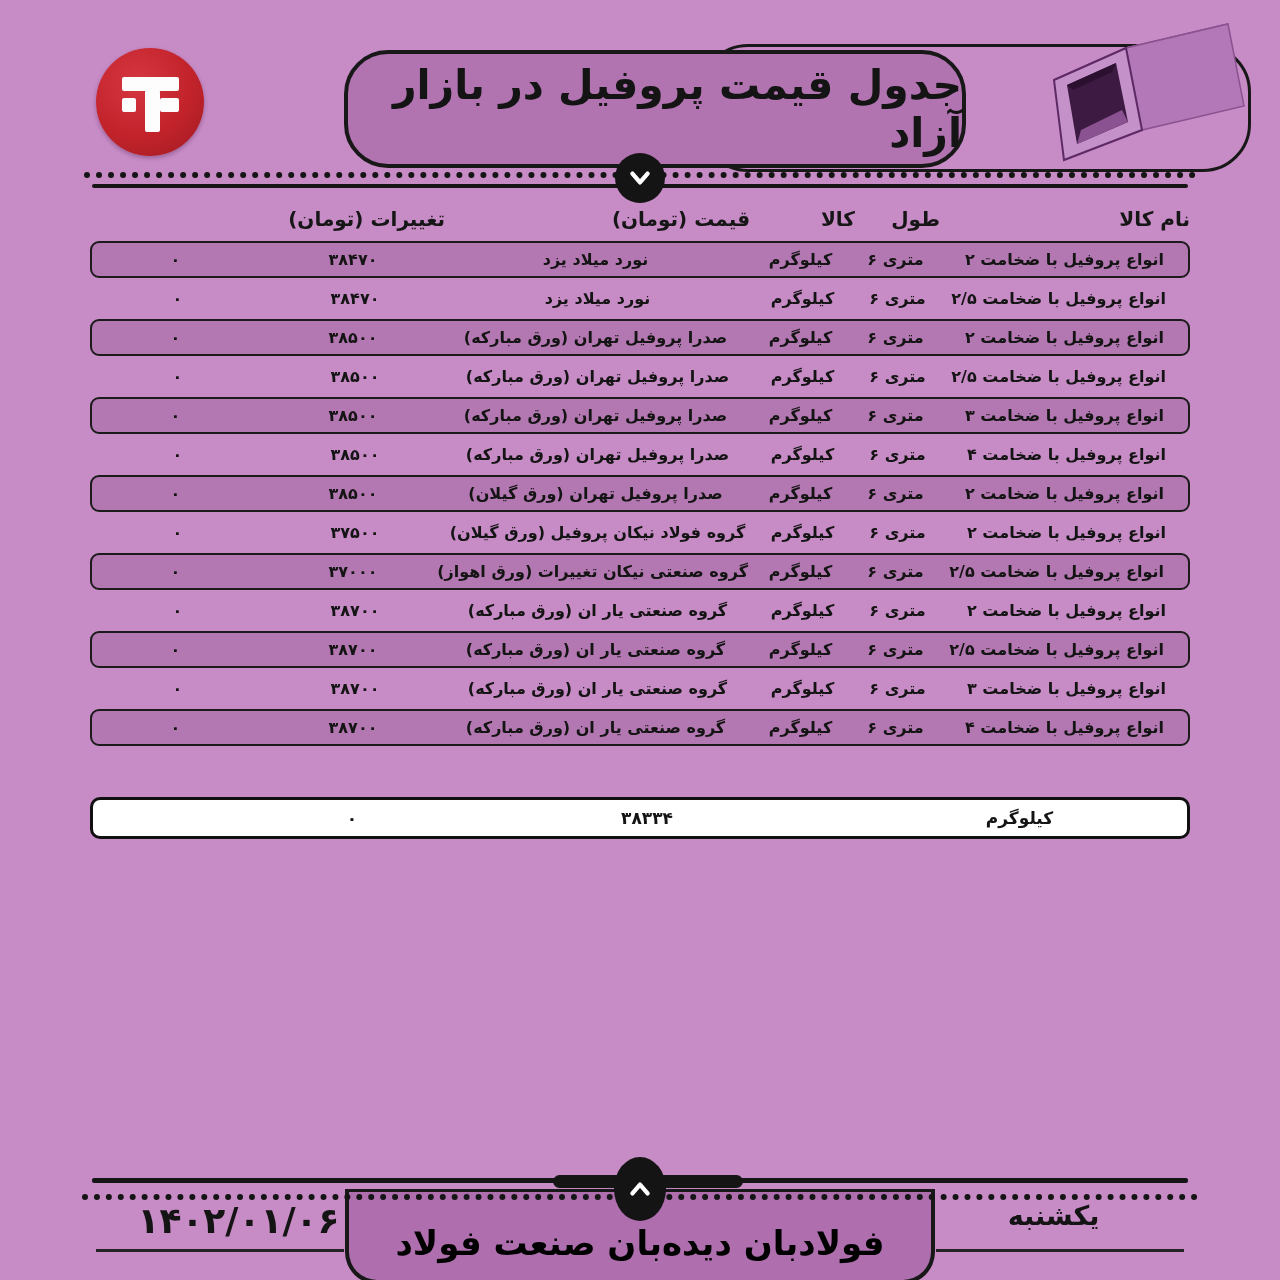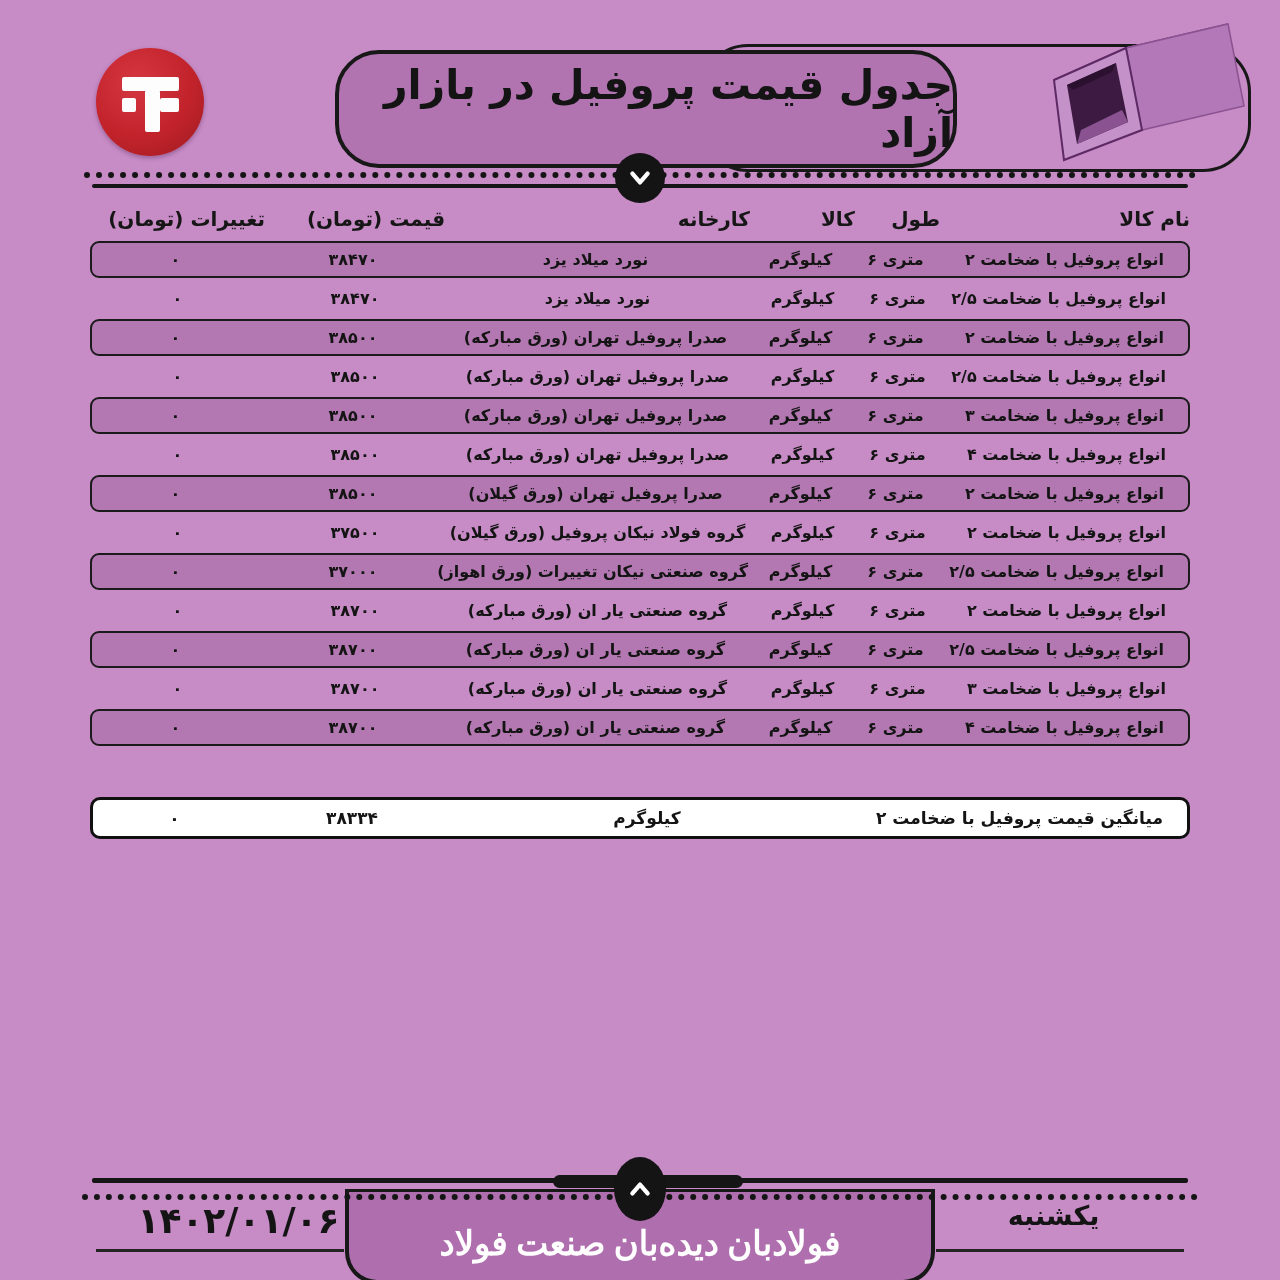--- a/index.html
+++ b/index.html
@@ -19,21 +19,21 @@
   .g-top{left:24%;top:27%;width:53%;height:13%;}
   .g-dot{left:24%;top:46%;width:13%;height:13%;}
   .g-vert{left:45.5%;top:39%;width:13.5%;height:39%;}
   .g-mid{left:59%;top:46%;width:18%;height:13%;}
 
   .title-outline{
     position:absolute;left:700px;top:44px;width:545px;height:122px;
     border:3px solid #181818;border-radius:48px;background:transparent;
   }
   .title-banner{
-    position:absolute;left:335px;top:50px;width:622px;height:118px;box-sizing:border-box;
+    position:absolute;left:344px;top:50px;width:622px;height:118px;box-sizing:border-box;
     background:#b273b1;border:4px solid #181818;border-radius:44px;
     display:flex;align-items:center;justify-content:center;
   }
   .title-banner span{font-size:41px;font-weight:bold;color:#141414;direction:rtl;}
 
   .tube{position:absolute;left:1048px;top:18px;width:200px;height:150px;}
 
   .dots-top{position:absolute;left:84px;right:84px;top:172px;border-top:6px dotted #151515;}
   .line-top{position:absolute;left:92px;right:92px;top:184px;height:4px;background:#151515;border-radius:2px;}
   .circle-down{
@@ -65,21 +65,21 @@
   .avg-row div{text-align:center;white-space:nowrap;}
   
   .line-bot{position:absolute;left:92px;right:92px;top:1178px;height:5px;background:#151515;border-radius:2px;z-index:2;}
   .center-bar{position:absolute;left:553px;top:1175px;width:190px;height:13px;background:#151515;border-radius:7px;z-index:3;}
   .brand-banner{
     position:absolute;left:345px;top:1189px;width:590px;height:95px;box-sizing:border-box;
     background:#af6fae;border:4px solid #181818;border-top-width:3px;
     border-bottom-left-radius:32px;border-bottom-right-radius:32px;z-index:1;
     display:flex;align-items:center;justify-content:center;padding-top:14px;
   }
-  .brand-banner span{font-size:34px;font-weight:bold;color:#ffffff;direction:rtl;font-family:Liberation Serif, serif;}
+  .brand-banner span{font-size:34px;font-weight:bold;color:#000000;direction:rtl;}
   .dots-bot{position:absolute;left:82px;right:82px;top:1194px;border-top:6px dotted #151515;z-index:4;}
   .oval-up{
     position:absolute;left:614px;top:1157px;width:52px;height:64px;border-radius:50%;
     background:#141414;display:flex;align-items:center;justify-content:center;z-index:6;
   }
   .footer-date{
     position:absolute;left:116px;top:1200px;width:245px;text-align:center;
     font-size:36px;font-weight:bold;letter-spacing:3px;color:#141414;z-index:5;
   }
   .footer-day{
@@ -128,21 +128,20 @@
 <div class="circle-down">
   <svg width="26" height="26" viewBox="0 0 24 24">
     <polyline points="5,8 12,16 19,8" fill="none" stroke="#ffffff" stroke-width="4" stroke-linecap="round" stroke-linejoin="round"></polyline>
   </svg>
 </div>
 
 <div class="thead">
   <div>نام کالا</div>
   <div>طول</div>
   <div>کالا</div>
-  <div>کارخانه</div>
   <div>قیمت (تومان)</div>
   <div>تغییرات (تومان)</div>
 </div>
 
 <div class="rows">
     <div class="trow hl">
     <div class="c-name">انواع پروفیل با ضخامت ۲</div>
     <div class="c-length">متری ۶</div>
     <div class="c-unit">کیلوگرم</div>
     <div class="c-factory">نورد میلاد یزد</div>
@@ -241,21 +240,20 @@
     <div class="c-name">انواع پروفیل با ضخامت ۴</div>
     <div class="c-length">متری ۶</div>
     <div class="c-unit">کیلوگرم</div>
     <div class="c-factory">گروه صنعتی یار ان (ورق مبارکه)</div>
     <div class="c-price">۳۸۷۰۰</div>
     <div class="c-change">۰</div>
   </div>
   </div>
 
 <div class="avg-row">
-  <div>میانگین قیمت پروفیل با ضخامت ۲</div>
   <div>کیلوگرم</div>
   <div>۳۸۳۳۴</div>
   <div>۰</div>
 </div>
 
 <div class="line-bot"></div>
 <div class="center-bar"></div>
 <div class="brand-banner">
   <span>فولادبان دیده‌بان صنعت فولاد</span>
 </div>

